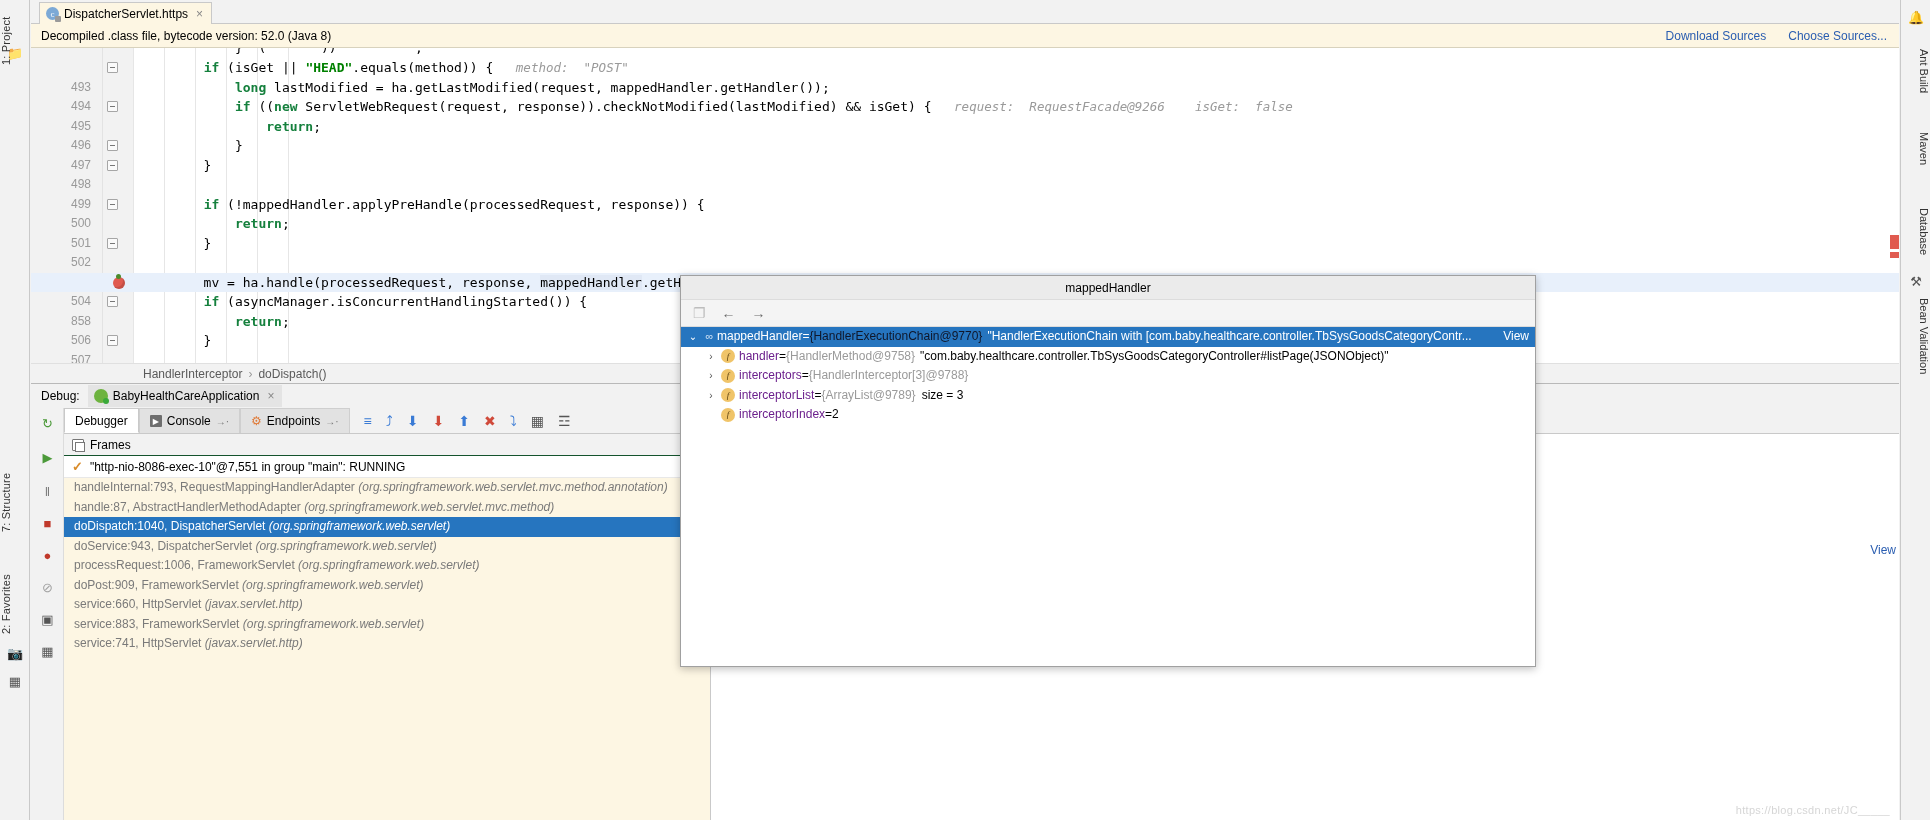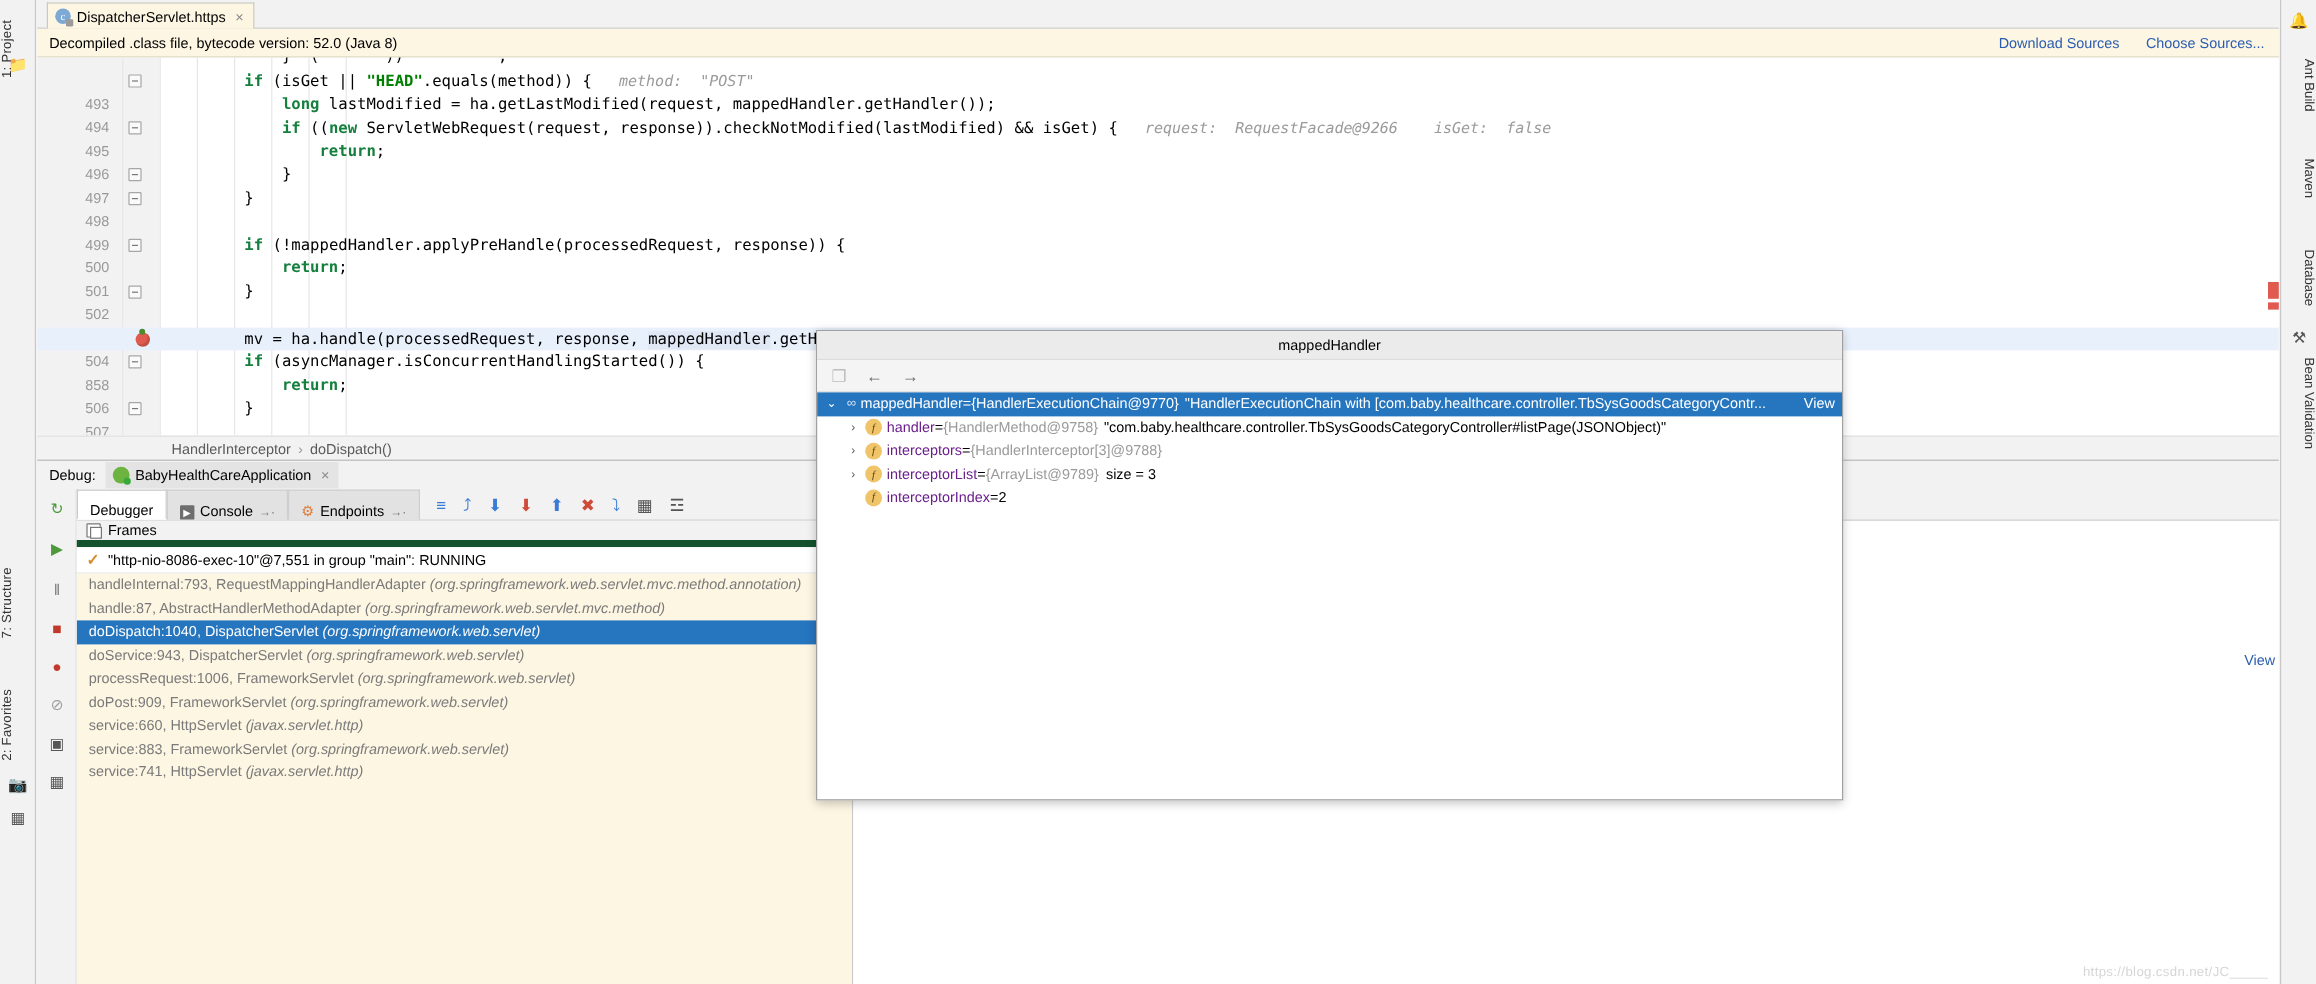--- a/index.html
+++ b/index.html
@@ -181,21 +181,21 @@
     cursor: pointer;
   }
 
   
   .dbg-tabs {
     position: absolute; left: 33px; top: 24px; right: 0; height: 26px;
     background: #f2f2f2; display: flex; align-items: flex-end;
     border-bottom: 1px solid #c9c9c9;
   }
   .dtab {
-    height: 25px; display: flex; align-items: flex-end; gap: 5px;
+    height: 25px; display: flex; align-items: center; gap: 5px;
     padding: 0 10px; font-size: 12px; color: #000; cursor: pointer;
     border: 1px solid transparent;
   }
   .dtab.active { background: #ffffff; border: 1px solid #c9c9c9; border-bottom: 1px solid #ffffff; }
   .dtab.inactive { background: #e2e2e2; border: 1px solid #cfcfcf; border-bottom: none; }
   .pin { color: #777; font-size: 10px; }
   .console-ico {
     width: 12px; height: 12px; background: #6e6e6e; color: #fff;
     font-size: 8px; display: flex; align-items: center; justify-content: center;
     border-radius: 1px;
@@ -206,21 +206,21 @@
     display: flex; align-items: center; gap: 14px; padding: 0 14px; height: 25px;
   }
   .tbi { font-size: 14px; cursor: pointer; display: flex; align-items: center; }
 
   
   .frames-pane {
     position: absolute; left: 33px; top: 50px; width: 647px; bottom: 0;
     background: #ffffff; border-right: 1px solid #c9c9c9;
   }
   .frames-head {
-    height: 22px; background: #f2f2f2; border-bottom: 6px solid #14532d;
+    height: 22px; background: #f2f2f2; border-bottom: 1px solid #14532d;
     display: flex; align-items: center; gap: 6px; padding-left: 8px;
     font-size: 12px; color: #000;
   }
   .frames-head-ico {
     width: 12px; height: 12px; border: 1px solid #777; border-radius: 1px;
     position: relative; background: #fff;
   }
   .frames-head-ico::after {
     content: ""; position: absolute; left: 2px; top: 2px; width: 8px; height: 8px;
     border: 1px solid #777; background: #fff;
@@ -281,21 +281,21 @@
     width: 14px; height: 14px; border-radius: 50%; background: #f0c469;
     color: #5a4010; font-size: 9px; font-style: italic;
     display: flex; align-items: center; justify-content: center; flex: none;
     margin-right: 4px; margin-left: 2px; font-family: "Liberation Serif", serif;
   }
   .vname { color: #6b1f8c; }
   .tnode.sel .vname { color: #ffffff; }
   .veq { color: #000; }
   .tnode.sel .veq { color: #ffffff; }
   .vref { color: #9a9a9a; }
-  .tnode.sel .vref { color: #ffffff; }
+  .tnode.sel .vref { color: #0f172a; }
   .vstr { color: #000000; }
   .tnode.sel .vstr { color: #ffffff; }
   .vsize { color: #000; }
   .view-link { color: #ffffff; margin-left: auto; padding-left: 10px; }
 
   
   .watermark {
     position: absolute; right: 40px; bottom: 4px;
     font-size: 11px; color: #d6d6d6; letter-spacing: .3px;
   }

